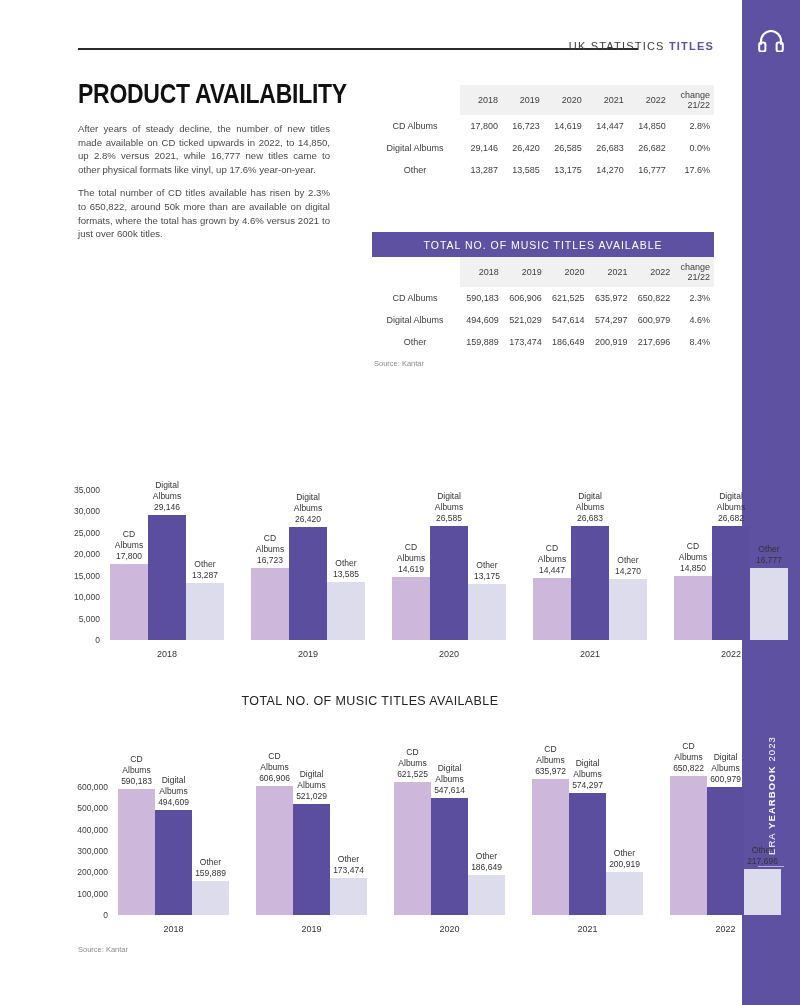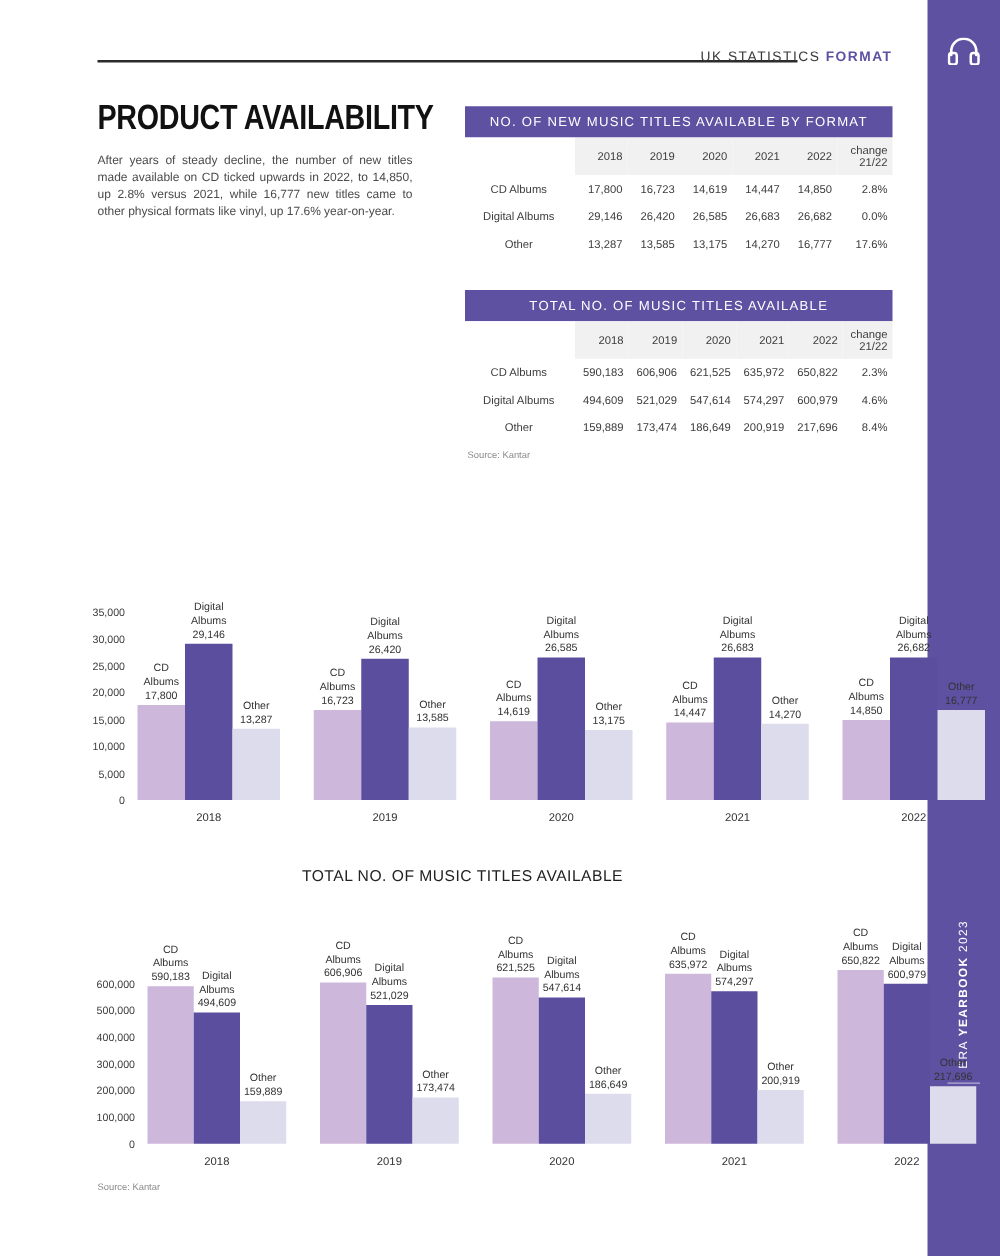--- a/index.html
+++ b/index.html
@@ -112,43 +112,43 @@
   .src-bottom { position:absolute; font-size:7.5px; color:#8b8b8b; }
 </style>
 </head>
 <body>
 
 <div class="page">
 
   <div class="head-rule"></div>
   <div class="head-label">
     <span>UK STATISTICS</span>
-    <span class="music">FORMAT</span>
+    <span class="music">TITLES</span>
   </div>
 
   <div class="sidebar">
     <span class="sidebar-icon">
       <svg width="26" height="22" viewBox="0 0 26 22" fill="none">
         <path d="M3 14 V11 A10 10 0 0 1 23 11 V14" stroke="#ffffff" stroke-width="2.1" fill="none" stroke-linecap="round"></path>
         <rect x="1.2" y="12.4" width="6.2" height="9.2" rx="2.1" stroke="#ffffff" stroke-width="2" fill="none"></rect>
         <rect x="18.6" y="12.4" width="6.2" height="9.2" rx="2.1" stroke="#ffffff" stroke-width="2" fill="none"></rect>
       </svg>
     </span>
     <div class="sidebar-vertical"><span>ERA </span><span class="strong">YEARBOOK</span><span> 2023</span></div>
     <div class="sidebar-rule"></div>
     <div class="sidebar-page">73</div>
   </div>
 
   <div class="title">PRODUCT AVAILABILITY</div>
   <div class="body-col">
     <p>After years of steady decline, the number of new titles made available on CD ticked upwards in 2022, to 14,850, up 2.8% versus 2021, while 16,777 new titles came to other physical formats like vinyl, up 17.6% year-on-year.</p>
+    <p>The total number of CD titles available has risen by 2.3% to 650,822, around 50k more than are available on digital formats, where the total has grown by 4.6% versus 2021 to just over 600k titles.</p>
   </div>
 
   <div class="tbl-block" style="left:372px; top:85px; width:342px;">
-    <div class="tbl-head">NO. OF NEW MUSIC TITLES AVAILABLE BY FORMAT</div>
     <table class="dt">
       <thead>
         <tr>
           <th class="blank"></th>
           <th>2018</th>
           <th>2019</th>
           <th>2020</th>
           <th>2021</th>
           <th>2022</th>
           <th>

